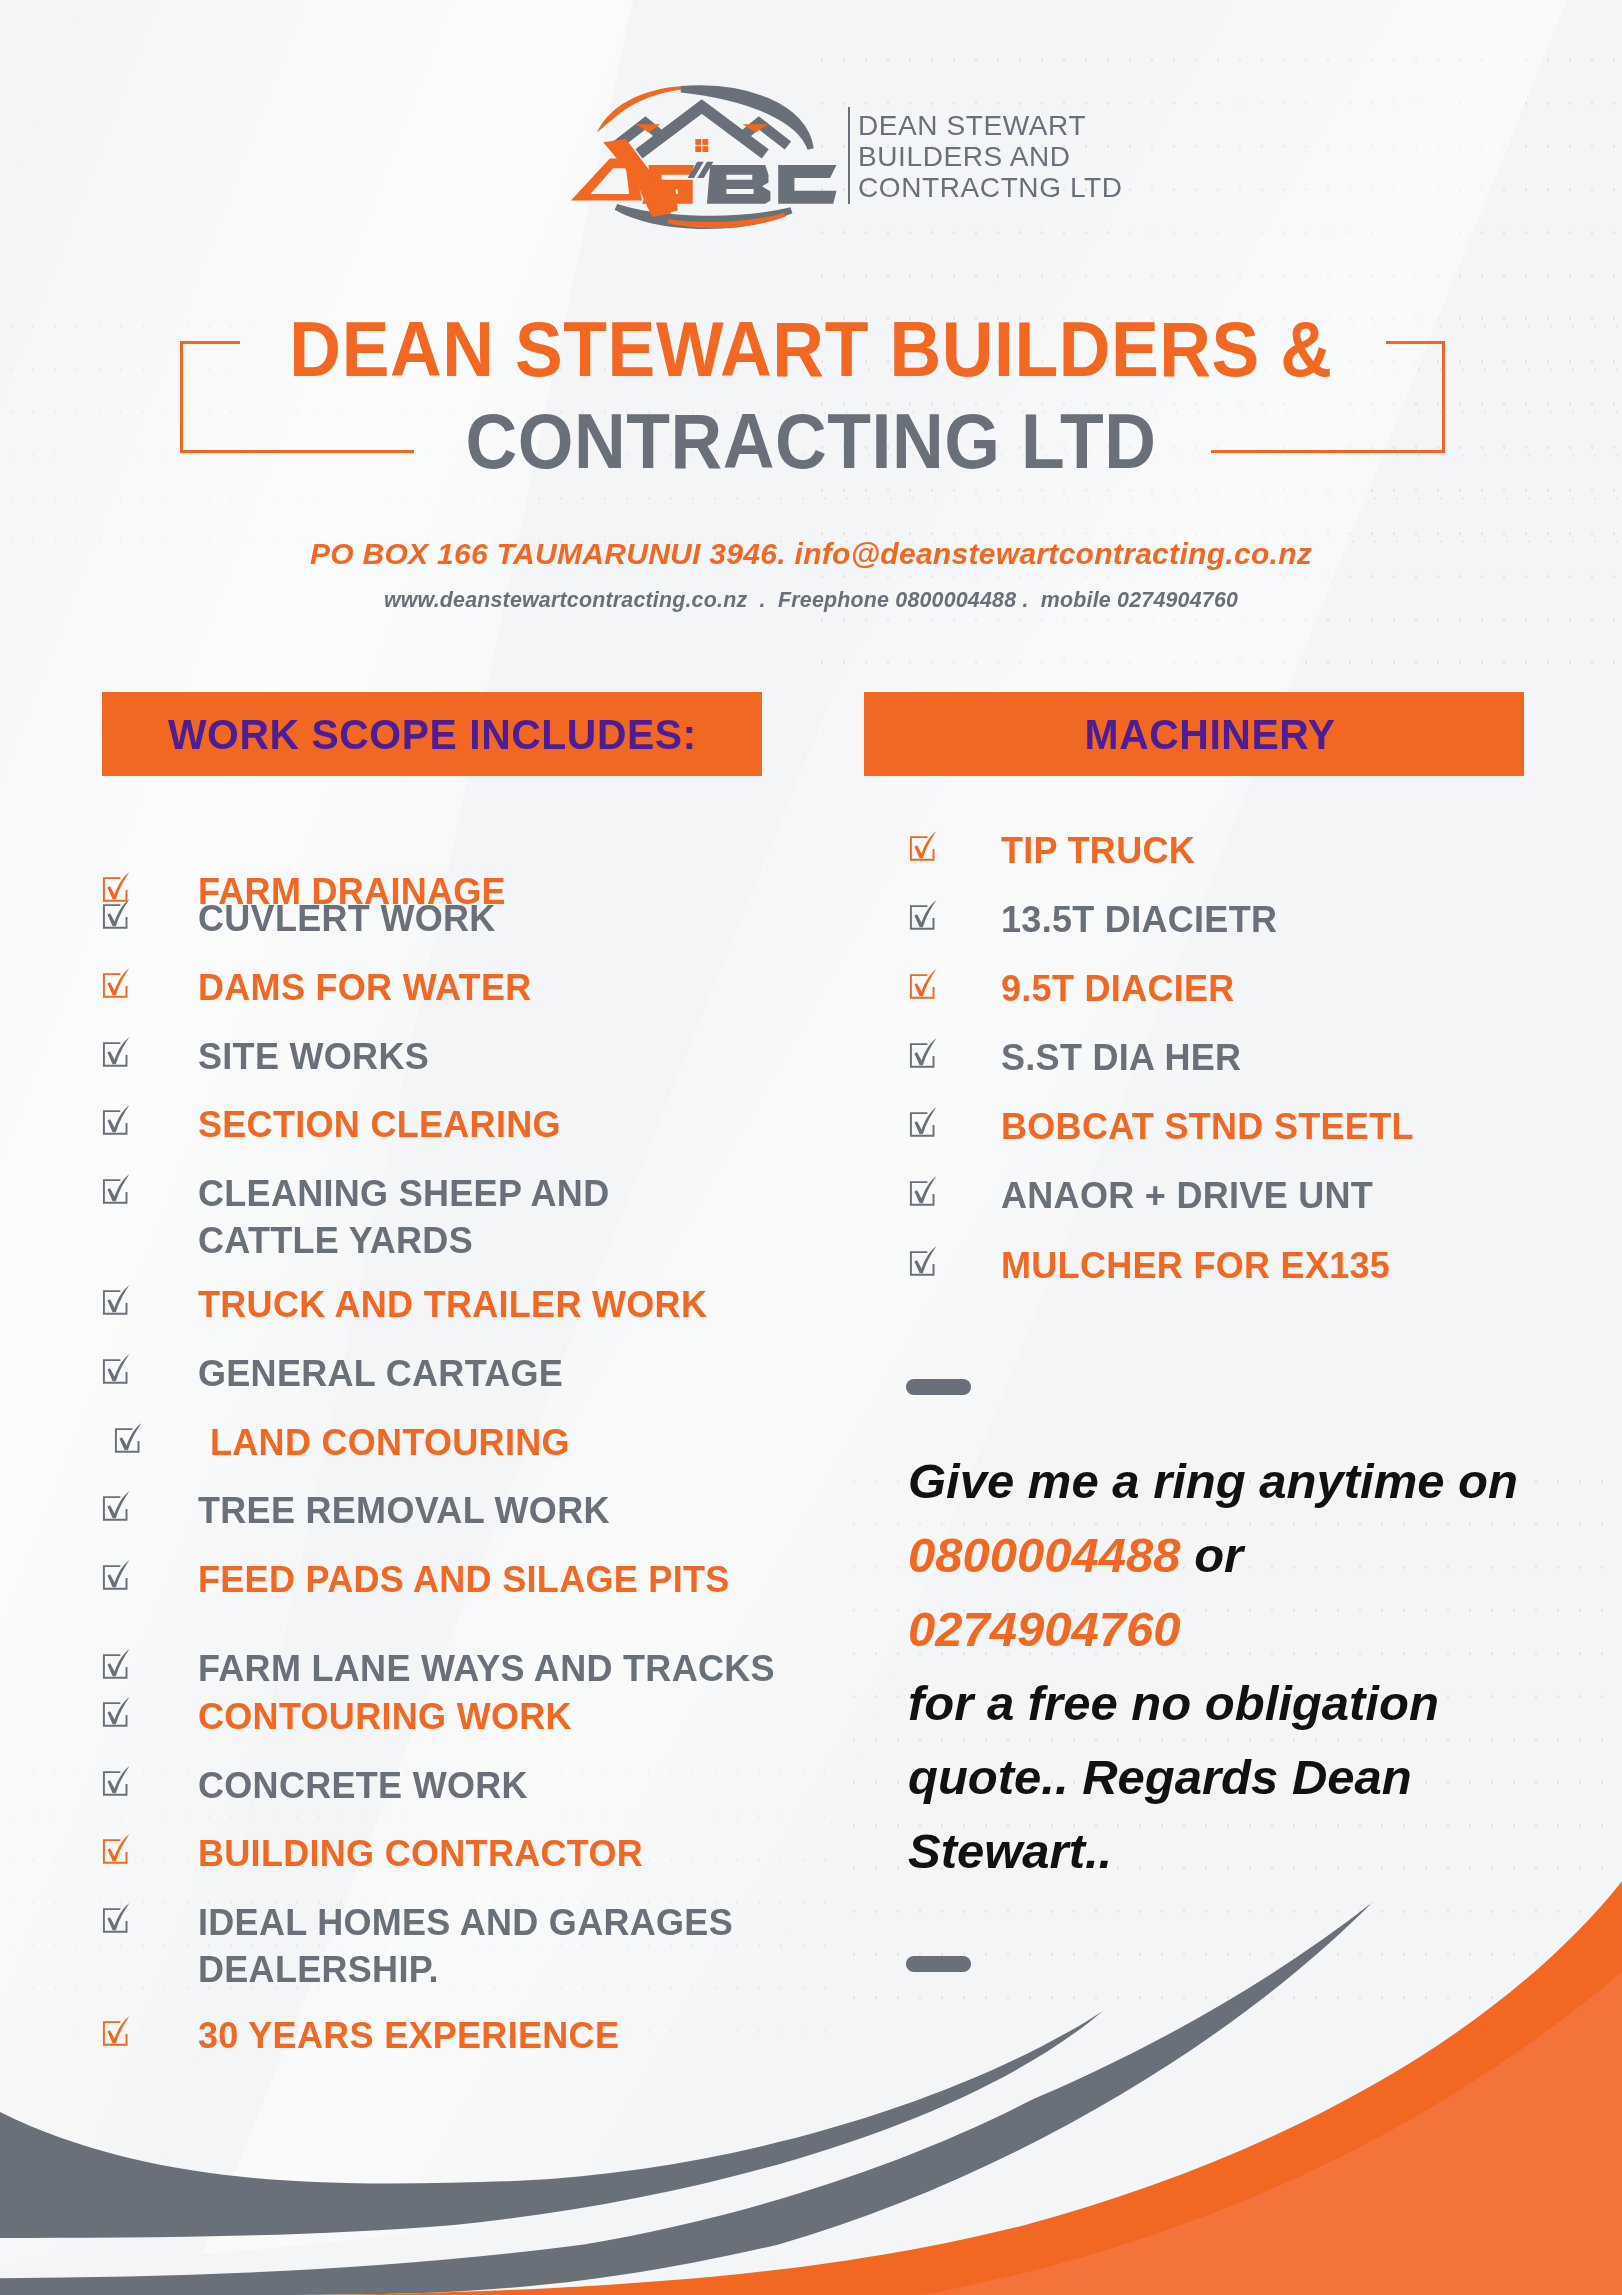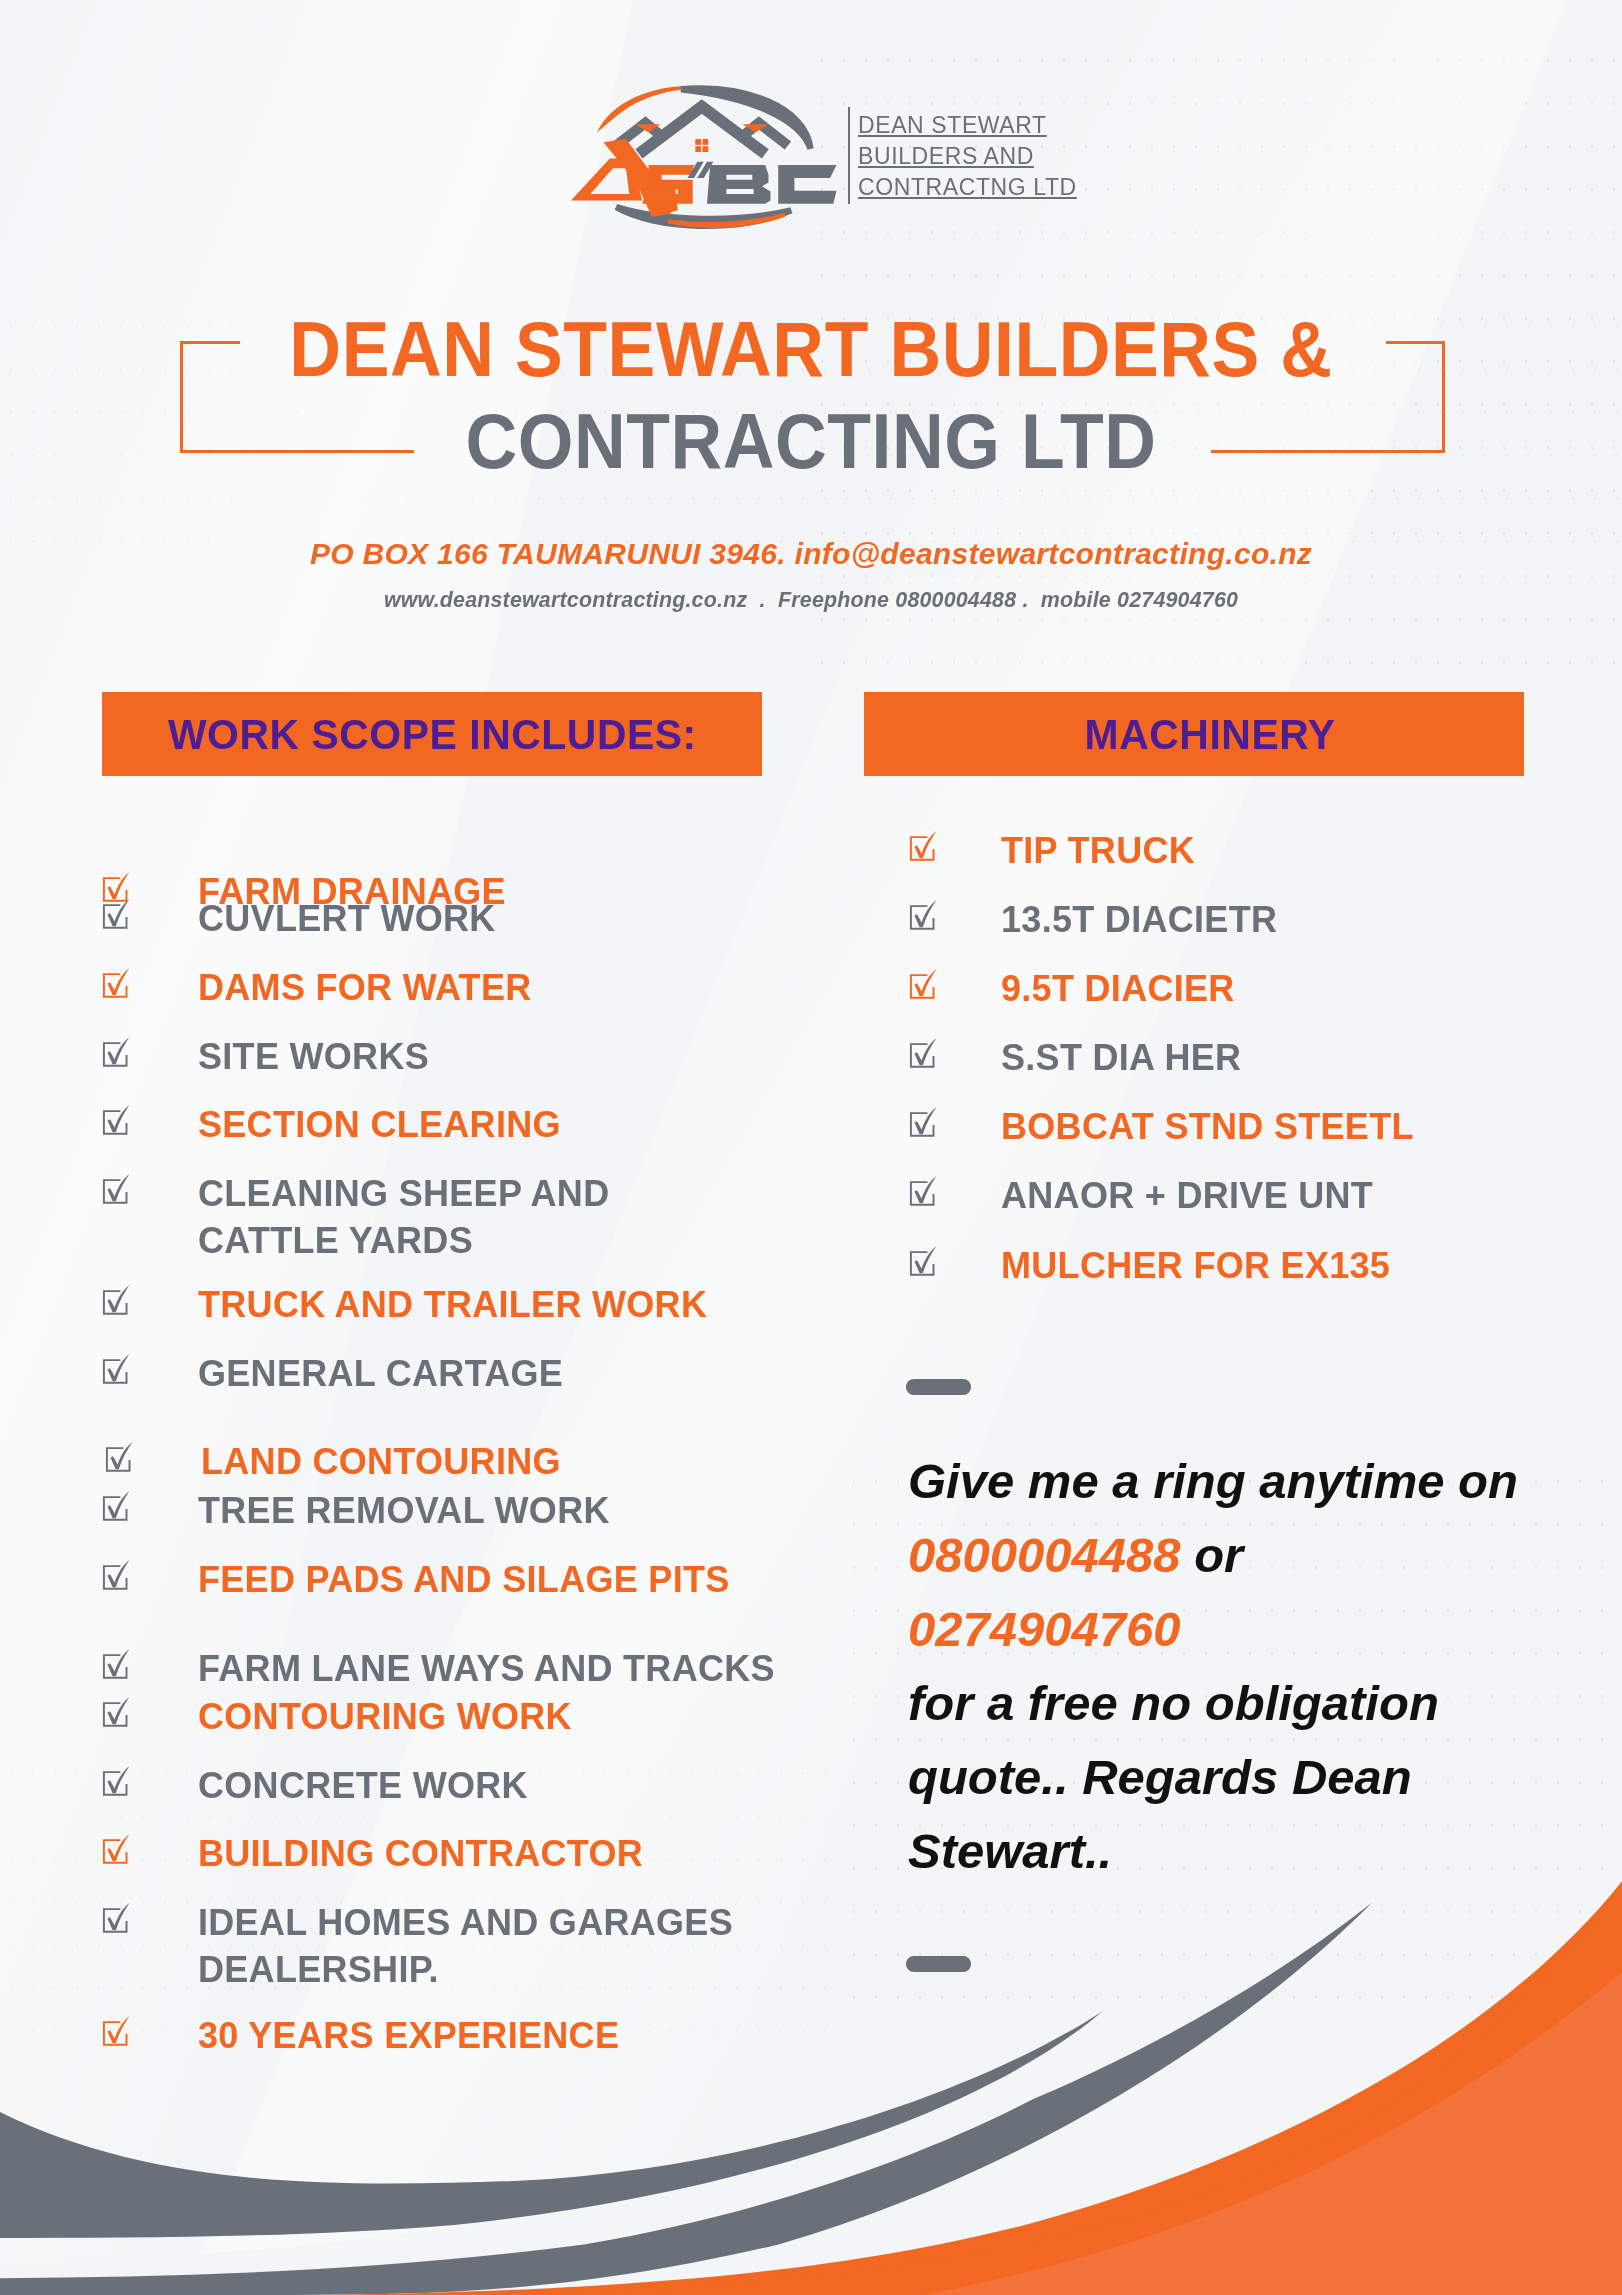--- a/index.html
+++ b/index.html
@@ -20,22 +20,22 @@
     position: absolute; pointer-events: none;
     background: linear-gradient(100deg, rgba(255,255,255,0) 0%, rgba(255,255,255,.75) 50%, rgba(255,255,255,0) 100%);
   }
 
   
   .logo { position: absolute; left: 545px; top: 71px; width: 532px; height: 162px; }
   .logo-mark { position: absolute; left: 0; top: 0; width: 298px; height: 162px; }
   .logo-divider { position: absolute; left: 303px; top: 36px; width: 1.9px; height: 97px; background: #6a7079; }
   .logo-text {
     position: absolute; left: 313px; top: 39px;
-    font-family: "Liberation Sans", sans-serif; font-size: 23px; line-height: 31px;
-    color: #6a7079; letter-spacing: 0.6px; font-weight: 400; text-decoration: underline;
+    font-family: "Liberation Sans", sans-serif; font-size: 28px; line-height: 31px;
+    color: #6a7079; letter-spacing: 0.6px; font-weight: 400;
   }
   .logo-text div { white-space: nowrap; }
   .frame-line { position: absolute; background: #f26722; }
   .headline-1 {
     position: absolute; left: 0; right: 0; top: 305px; text-align: center;
     font-family: "Liberation Sans", sans-serif; font-weight: 700;
     font-size: 77px; letter-spacing: 0.6px; color: #f26722;
     transform: scaleX(0.93); transform-origin: center;
   }
   .headline-2 {
@@ -216,21 +216,21 @@
         </svg></span>
       <span class="text">TRUCK AND TRAILER WORK</span>
     </li>
     <li class="item grey" style="position: absolute; left: 0px; top: 523px; justify-content: flex-end;">
       <span class="check"><svg viewBox="0 0 48 48" width="31" height="31">
           <path d="M3,8 L30,8 L30,11 L6,11 L6,43 L38,43 L38,28 L41,28 L41,46 L3,46 Z" fill="#6a7079"></path>
           <path d="M10,24 L14,22 L21,35 C26,20 34,8 44,0 C36,12 28,26 23,42 L18,42 Z" fill="#6a7079"></path>
         </svg></span>
       <span class="text">GENERAL CARTAGE</span>
     </li>
-    <li class="item orange" style="position: absolute; left: 3px; top: 592px; margin-top: 19px;">
+    <li class="item orange" style="position: absolute; left: 12px; top: 592px;">
       <span class="check"><svg viewBox="0 0 48 48" width="31" height="31">
           <path d="M3,8 L30,8 L30,11 L6,11 L6,43 L38,43 L38,28 L41,28 L41,46 L3,46 Z" fill="#6a7079"></path>
           <path d="M10,24 L14,22 L21,35 C26,20 34,8 44,0 C36,12 28,26 23,42 L18,42 Z" fill="#6a7079"></path>
         </svg></span>
       <span class="text">LAND CONTOURING</span>
     </li>
     <li class="item grey" style="position: absolute; left: 0px; top: 660px;">
       <span class="check"><svg viewBox="0 0 48 48" width="31" height="31">
           <path d="M3,8 L30,8 L30,11 L6,11 L6,43 L38,43 L38,28 L41,28 L41,46 L3,46 Z" fill="#6a7079"></path>
           <path d="M10,24 L14,22 L21,35 C26,20 34,8 44,0 C36,12 28,26 23,42 L18,42 Z" fill="#6a7079"></path>

